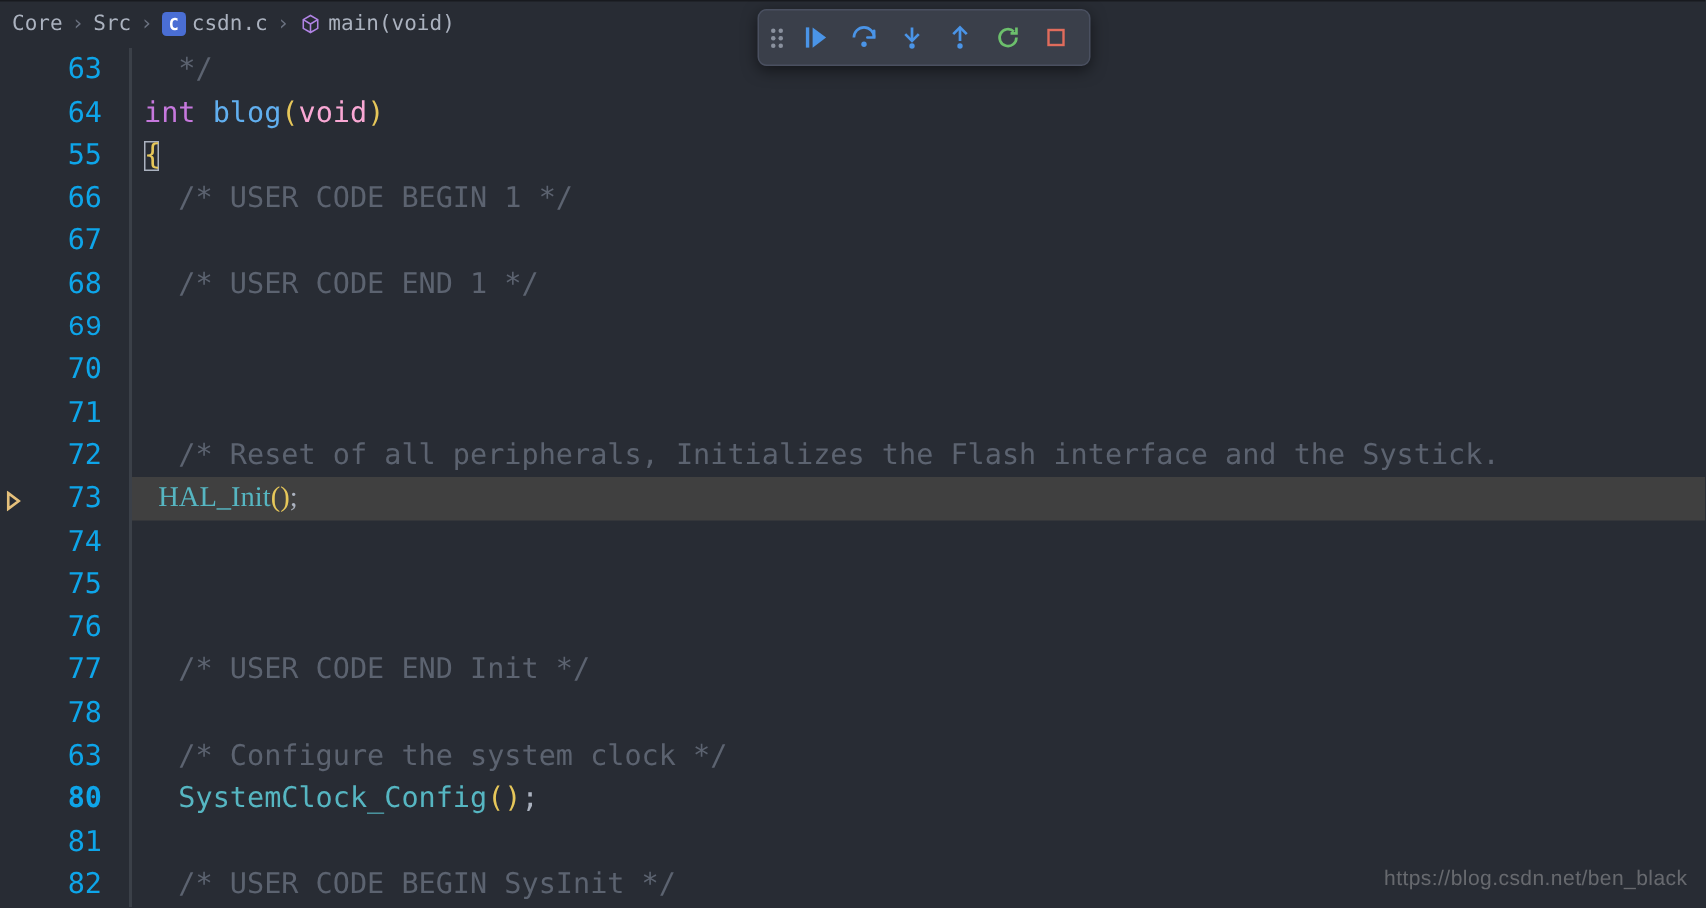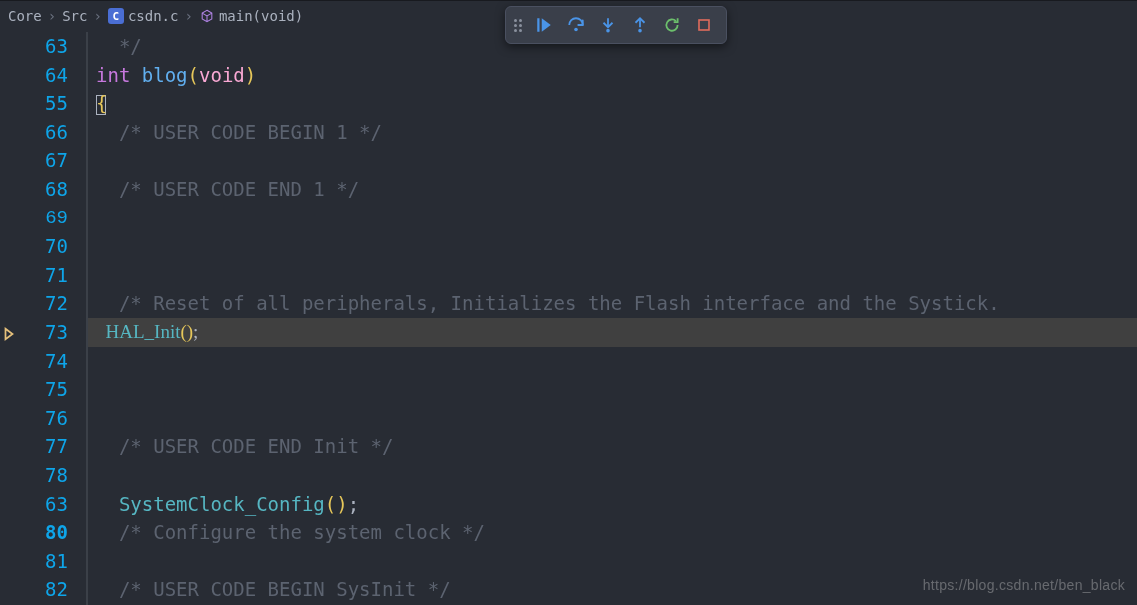--- a/index.html
+++ b/index.html
@@ -284,20 +284,20 @@
       <div class="code-line"></div>
       <div class="code-line"><span>  </span></div>
       <div class="code-line"></div>
       <div class="code-line"><span>  </span><span class="comment">/* Reset of all peripherals, Initializes the Flash interface and the Systick.</span></div>
       <div class="code-line highlight-line"><span>  </span><span class="fn-call">HAL_Init</span><span class="brace">()</span><span class="punct">;</span></div>
       <div class="code-line"></div>
       <div class="code-line"><span>  </span></div>
       <div class="code-line"></div>
       <div class="code-line"><span>  </span><span class="comment">/* USER CODE END Init */</span></div>
       <div class="code-line"></div>
+      <div class="code-line"><span>  </span><span class="comment">/* Configure the system clock */</span></div>
       <div class="code-line"><span>  </span><span class="fn-call">SystemClock_Config</span><span class="brace">()</span><span class="punct">;</span></div>
-      <div class="code-line"><span>  </span><span class="comment">/* Configure the system clock */</span></div>
       <div class="code-line"></div>
       <div class="code-line"><span>  </span><span class="comment">/* USER CODE BEGIN SysInit */</span></div>
     </div>
 </div>
 
 <div class="watermark">https://blog.csdn.net/ben_black</div>
 
 </body></html>

